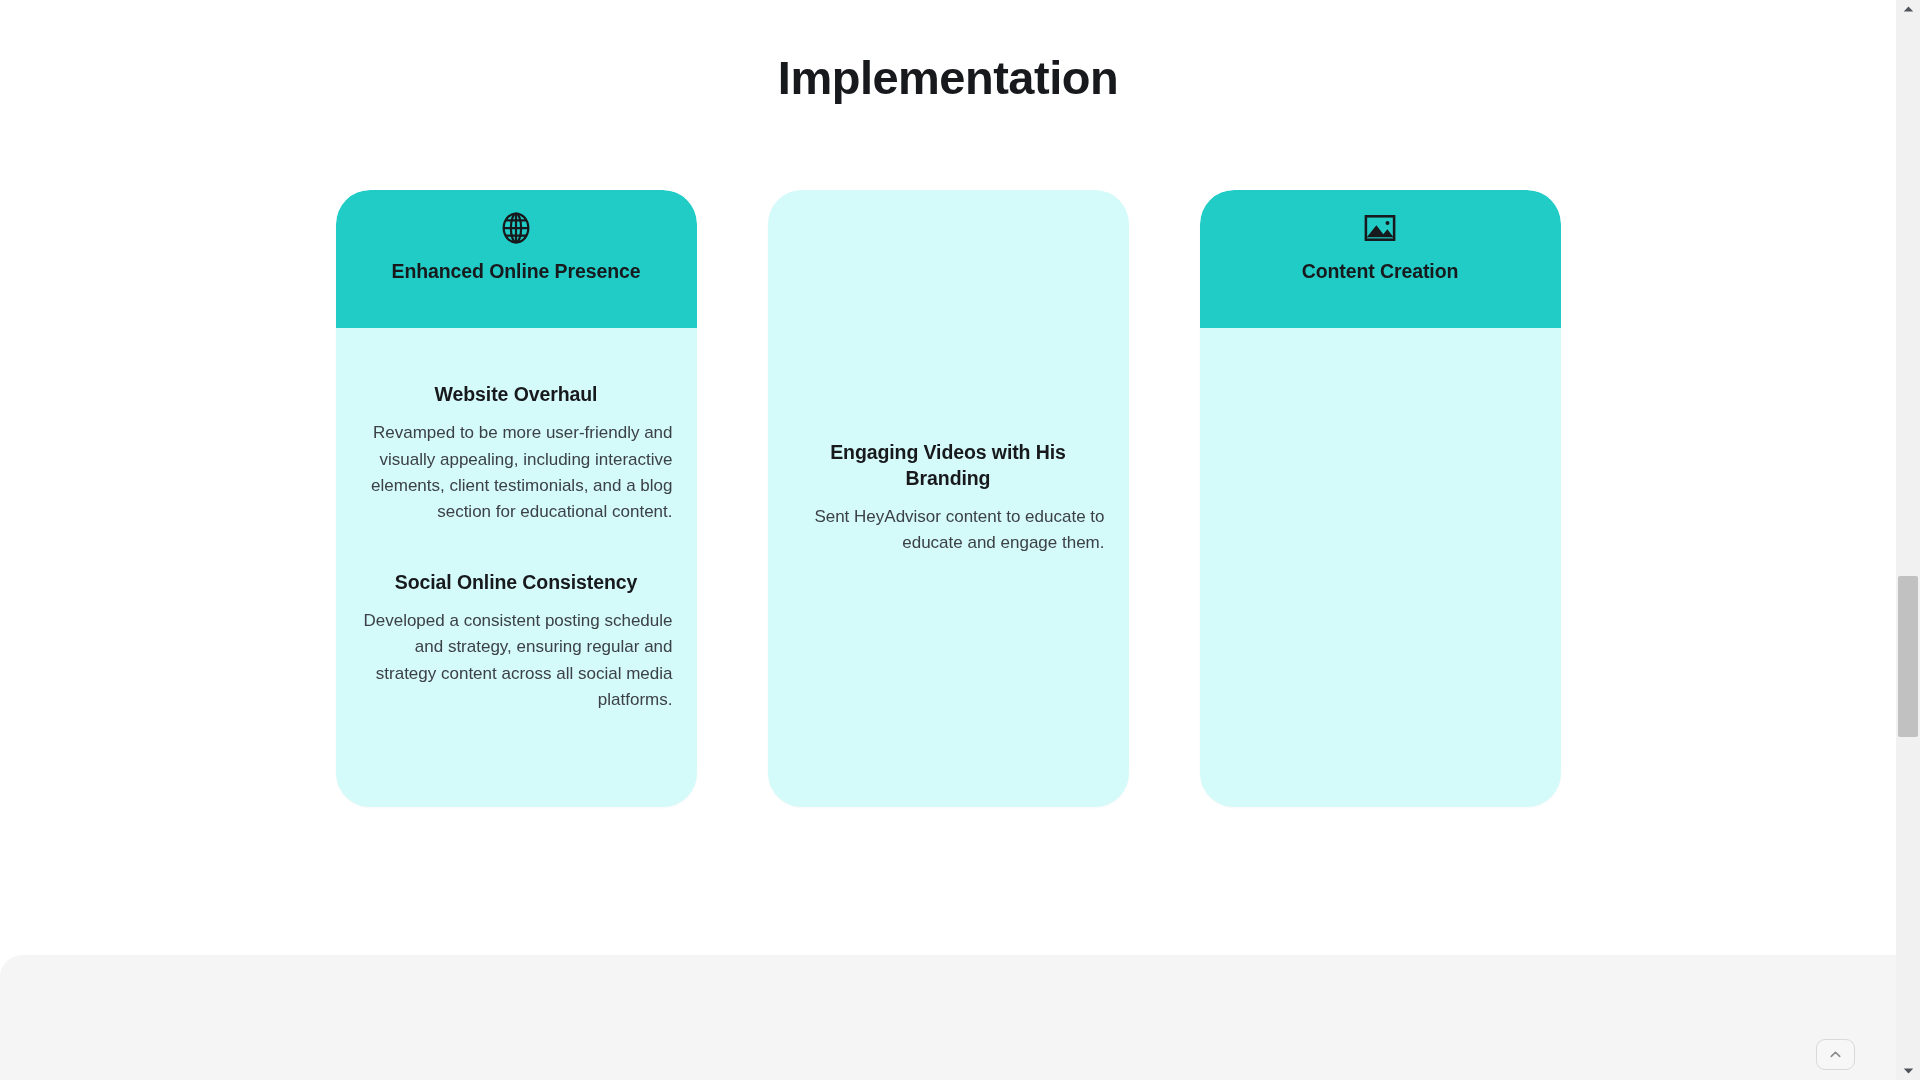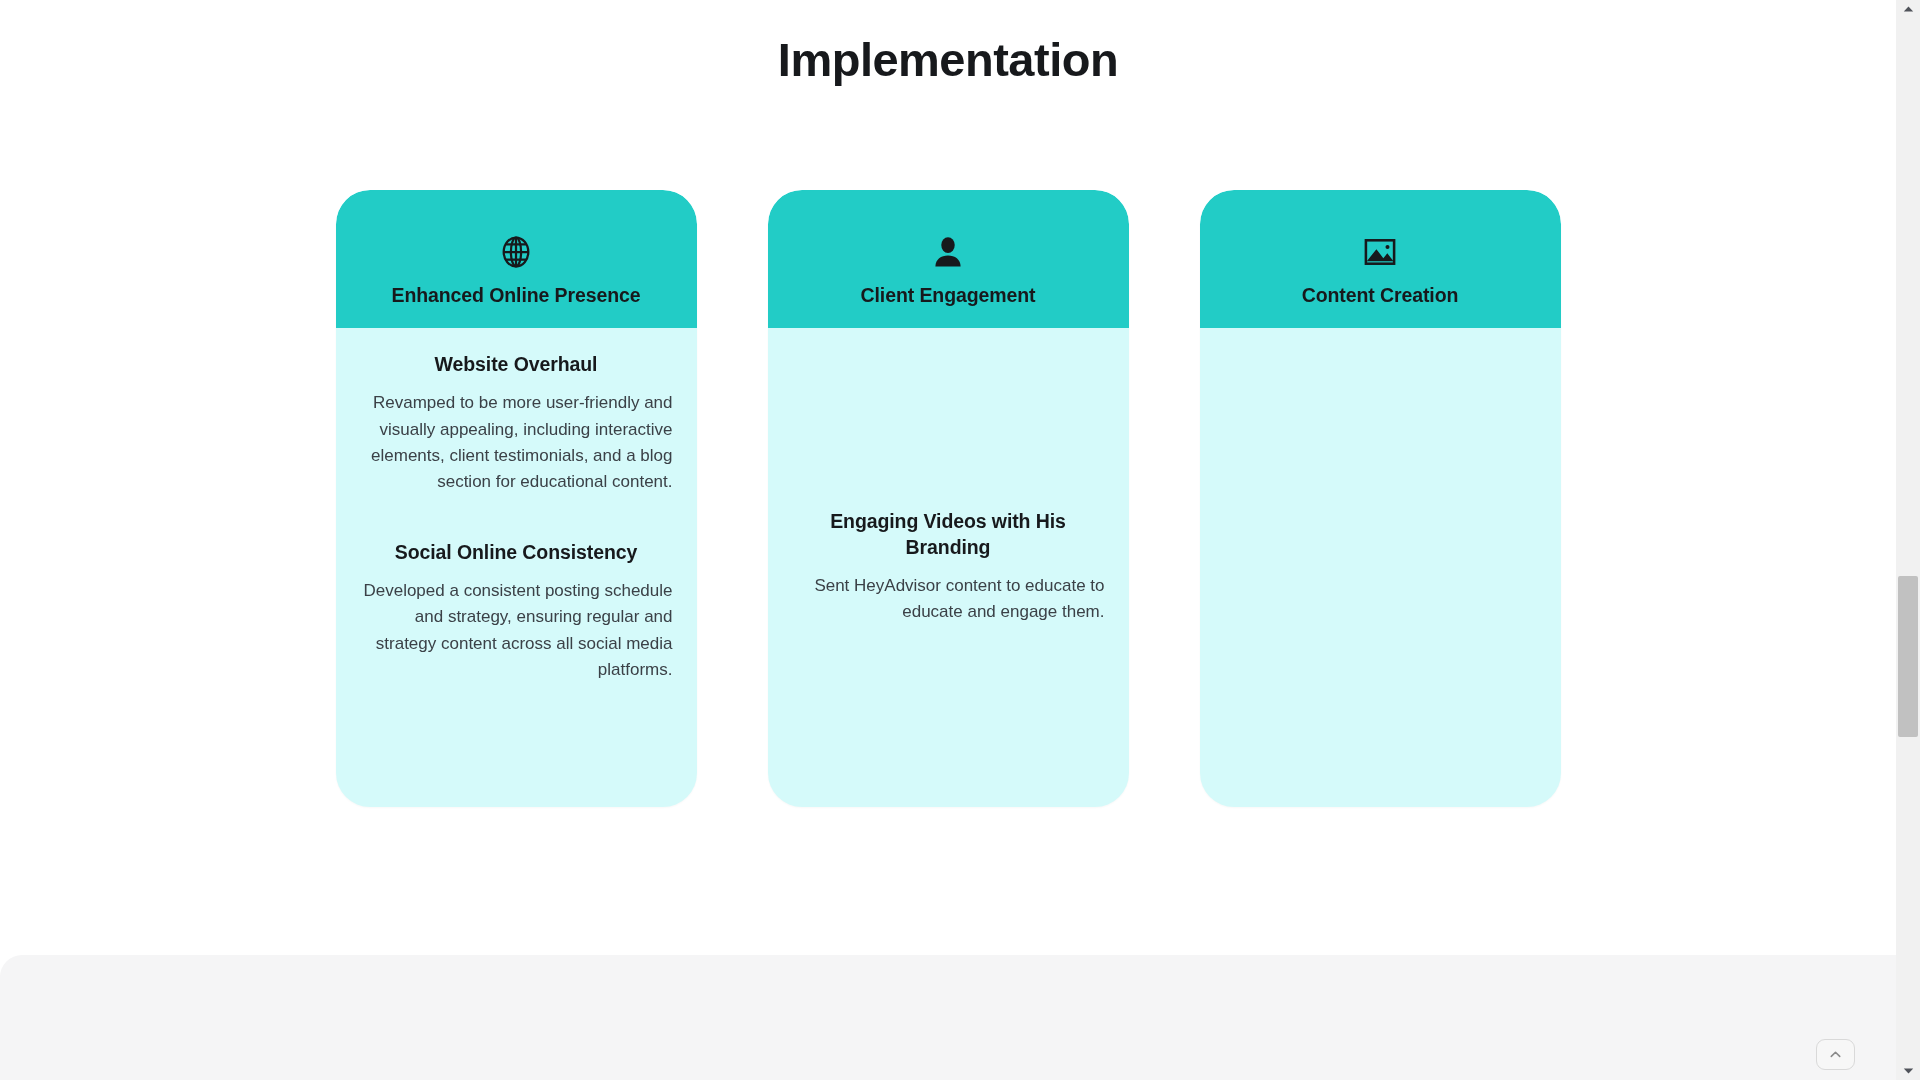--- a/index.html
+++ b/index.html
@@ -27,21 +27,21 @@
   }
 
   
   .section-title {
     text-align: center;
     font-size: 47px;
     line-height: 1.2;
     font-weight: 700;
     letter-spacing: -0.5px;
     color: #17191c;
-    margin-top: 32px;
+    margin-top: 50px;
   }
 
   
   .cards {
     position: absolute;
     top: 190px;
     left: 0;
     width: 1896px;
     display: flex;
     justify-content: center;
@@ -57,21 +57,21 @@
     overflow: hidden;
     display: flex;
     flex-direction: column;
     box-shadow: 0 1px 2px rgba(0,0,0,0.03);
   }
 
   .card-header {
     background: #22ccc6;
     border-top-left-radius: 34px;
     border-top-right-radius: 34px;
-    padding: 44px 18px 26px;
+    padding: 20px 18px 26px;
     text-align: center;
     flex: 0 0 auto;
     height: 138px;
   }
 
   .card-icon {
     display: block;
     margin: 0 auto 13px;
     width: 36px;
     height: 36px;
@@ -90,21 +90,21 @@
   .card-body {
     flex: 1 1 auto;
     padding: 0 24px;
     display: flex;
     flex-direction: column;
     justify-content: center;
     gap: 44px;
   }
 
   
-  .card-body.top    { justify-content: flex-start; padding-top: 24px; }
+  .card-body.top    { justify-content: flex-start; padding-top: 54px; }
   .card-body.center { justify-content: center; }
 
   .block { text-align: center; }
 
   .block-title {
     font-size: 19.5px;
     font-weight: 700;
     color: #17191c;
     line-height: 1.3;
     margin-bottom: 13px;
@@ -208,29 +208,20 @@
           <p class="block-text">Revamped to be more user-friendly and visually appealing, including interactive elements, client testimonials, and a blog section for educational content.</p>
         </div>
         <div class="block">
           <div class="block-title">Social Online Consistency</div>
           <p class="block-text">Developed a consistent posting schedule and strategy, ensuring regular and strategy content across all social media platforms.</p>
         </div>
       </div>
     </div>
 
     <div class="card">
-      <div class="card-header">
-        <span class="card-icon">
-          <svg viewBox="0 0 24 24" fill="currentColor">
-            <ellipse cx="12" cy="7.4" rx="4.5" ry="5.3"></ellipse>
-            <path d="M3.6 21.6c0-4.7 3.8-7.3 8.4-7.3s8.4 2.6 8.4 7.3z"></path>
-          </svg>
-        </span>
-        <div class="card-title">Client Engagement</div>
-      </div>
       <div class="card-body center">
         <div class="block">
           <div class="block-title">Engaging Videos with His Branding</div>
           <p class="block-text">Sent HeyAdvisor content to educate to educate and engage them.</p>
         </div>
       </div>
     </div>
 
     <div class="card">
       <div class="card-header">

